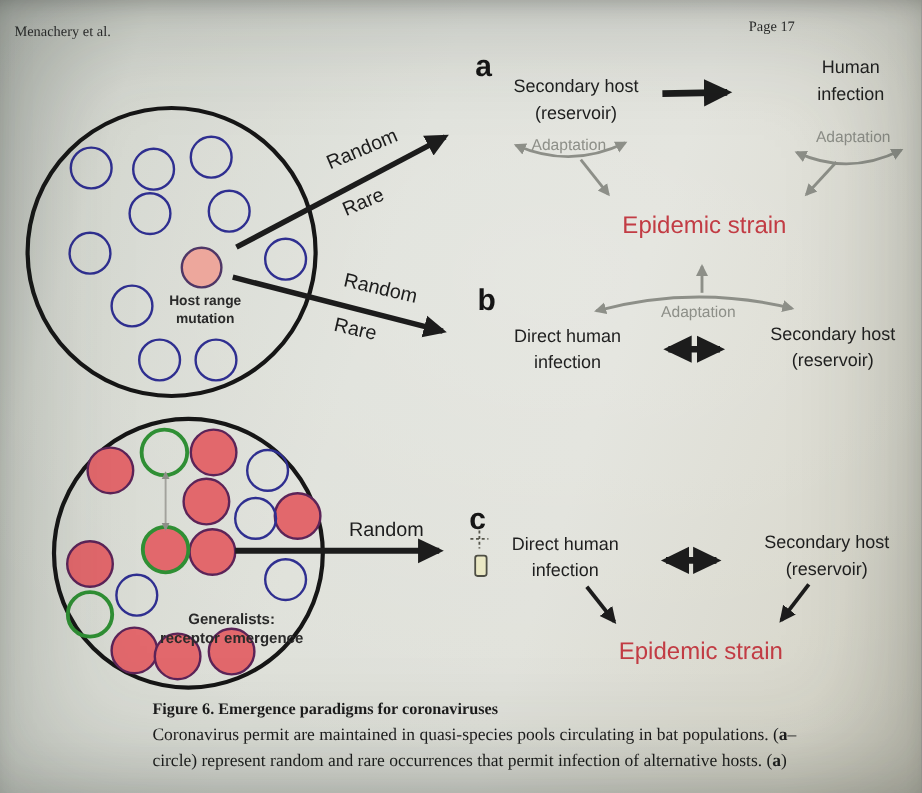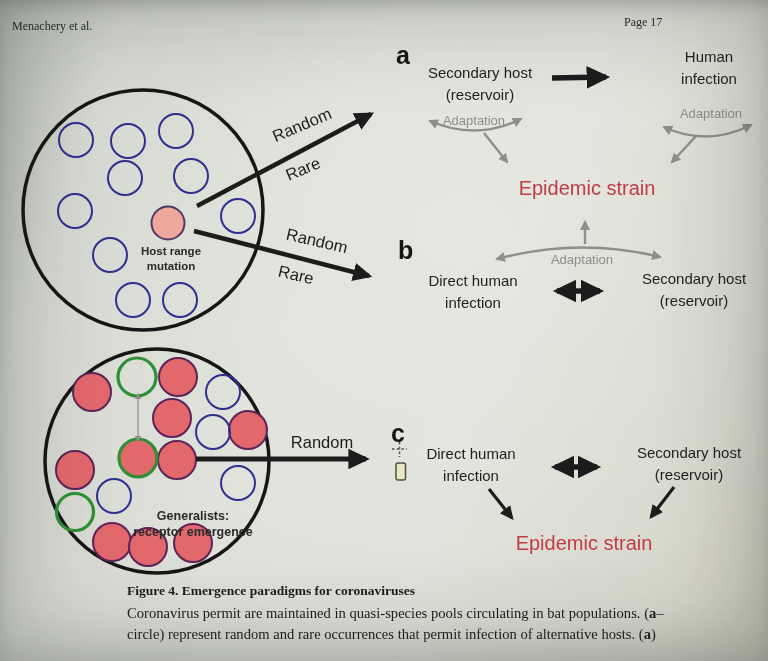--- a/index.html
+++ b/index.html
@@ -159,19 +159,19 @@
     <span>Direct human</span>
     <span>infection</span>
   </div>
   <div class="node" style="left:689px;top:442px">
     <span>Secondary host</span>
     <span>(reservoir)</span>
   </div>
   <div class="epi" style="left:584px;top:532px">Epidemic strain</div>
 
   <div class="caption">
-    <div class="cap-title">Figure 4. Emergence paradigms for coronaviruses</div>
+    <div class="cap-title">Figure 6. Emergence paradigms for coronaviruses</div>
     <div class="cap-line"><span>Coronavirus permit are maintained in quasi-species pools circulating in bat populations. (</span><b>a</b><span>–</span></div>
     <div class="cap-line"><span>circle) represent random and rare occurrences that permit infection of alternative hosts. (</span><b>a</b><span>)</span></div>
   </div>
 
   <div class="vignette"></div>
 </div>
 
 </body></html>

